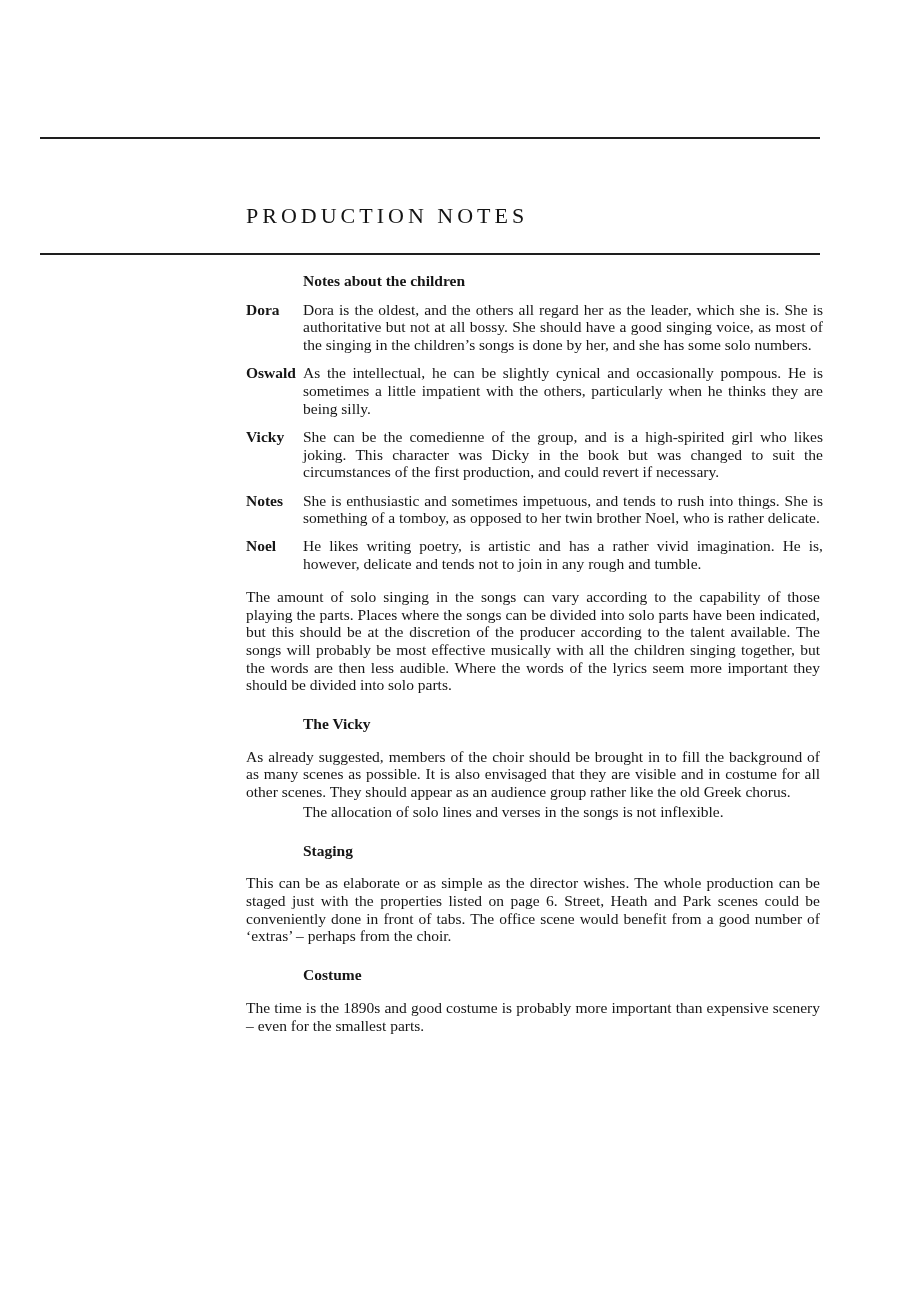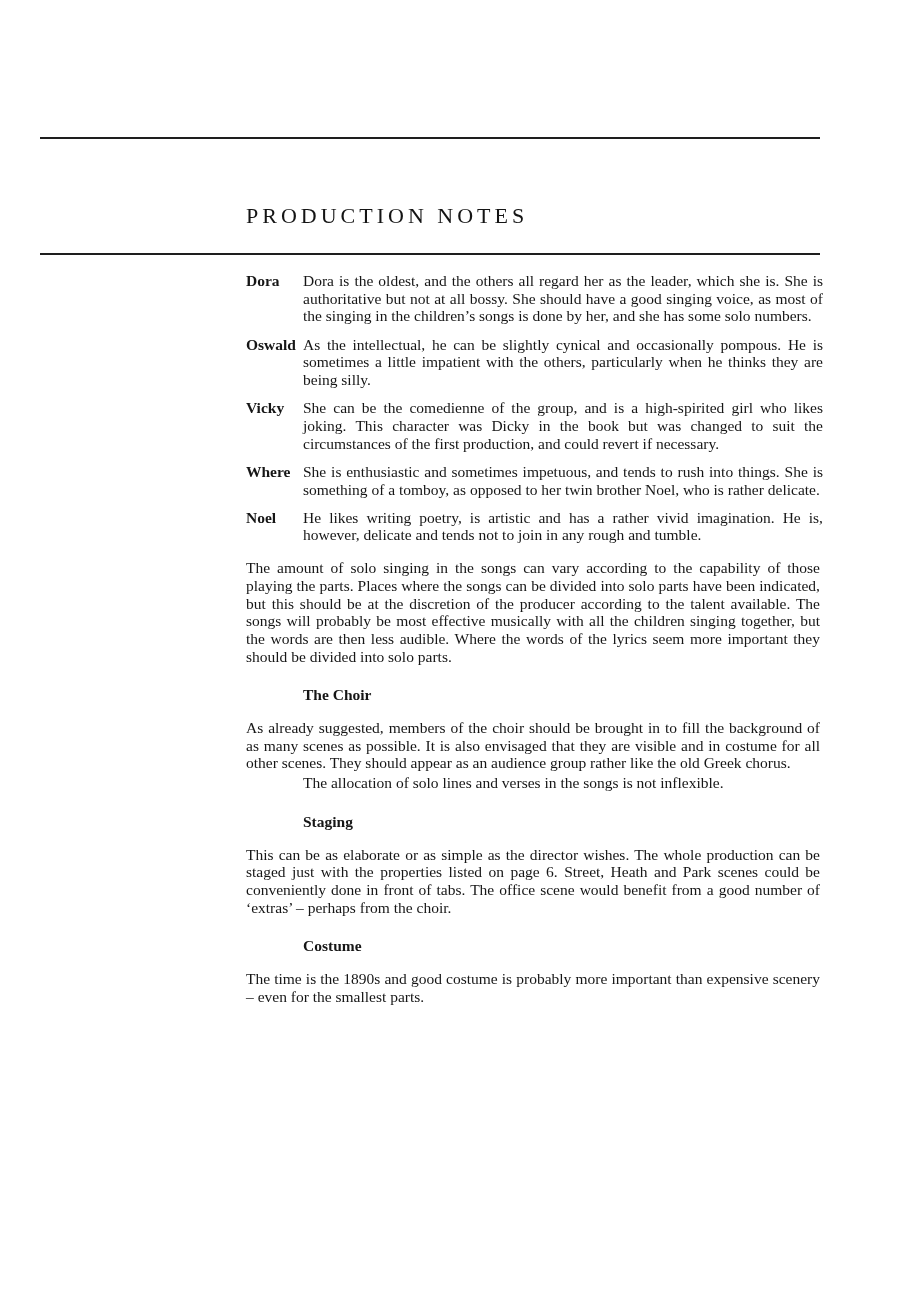--- a/index.html
+++ b/index.html
@@ -82,50 +82,51 @@
 <div class="doc">
 
   <div class="hrule top"></div>
 
   <div class="page-title">PRODUCTION NOTES</div>
 
   <div class="hrule bottom"></div>
 
   <div class="content">
 
+    <div class="section-heading first">Notes about the children</div>
 
     <div class="entry">
       <div class="entry-label">Dora</div>
       <div class="entry-text">Dora is the oldest, and the others all regard her as the leader, which she is. She is authoritative but not at all bossy. She should have a good singing voice, as most of the singing in the children’s songs is done by her, and she has some solo numbers.</div>
     </div>
 
     <div class="entry">
       <div class="entry-label">Oswald</div>
       <div class="entry-text">As the intellectual, he can be slightly cynical and occasionally pompous. He is sometimes a little impatient with the others, particularly when he thinks they are being silly.</div>
     </div>
 
     <div class="entry">
       <div class="entry-label">Vicky</div>
       <div class="entry-text">She can be the comedienne of the group, and is a high-spirited girl who likes joking. This character was Dicky in the book but was changed to suit the circumstances of the first production, and could revert if necessary.</div>
     </div>
 
     <div class="entry">
-      <div class="entry-label">Where</div>
+      <div class="entry-label">Notes</div>
       <div class="entry-text">She is enthusiastic and sometimes impetuous, and tends to rush into things. She is something of a tomboy, as opposed to her twin brother Noel, who is rather delicate.</div>
     </div>
 
     <div class="entry">
       <div class="entry-label">Noel</div>
       <div class="entry-text">He likes writing poetry, is artistic and has a rather vivid imagination. He is, however, delicate and tends not to join in any rough and tumble.</div>
     </div>
 
 
     <p class="para">The amount of solo singing in the songs can vary according to the capability of those playing the parts. Places where the songs can be divided into solo parts have been indicated, but this should be at the discretion of the producer according to the talent available. The songs will probably be most effective musically with all the children singing together, but the words are then less audible. Where the words of the lyrics seem more important they should be divided into solo parts.</p>
 
-    <div class="section-heading">The Choir</div>
+    <div class="section-heading">The Vicky</div>
     <p class="para">As already suggested, members of the choir should be brought in to fill the background of as many scenes as possible. It is also envisaged that they are visible and in costume for all other scenes. They should appear as an audience group rather like the old Greek chorus.</p>
     <p class="para note">The allocation of solo lines and verses in the songs is not inflexible.</p>
 
     <div class="section-heading">Staging</div>
     <p class="para">This can be as elaborate or as simple as the director wishes. The whole production can be staged just with the properties listed on page 6. Street, Heath and Park scenes could be conveniently done in front of tabs. The office scene would benefit from a good number of ‘extras’ – perhaps from the choir.</p>
 
     <div class="section-heading">Costume</div>
     <p class="para">The time is the 1890s and good costume is probably more important than expensive scenery – even for the smallest parts.</p>
 
   </div>

